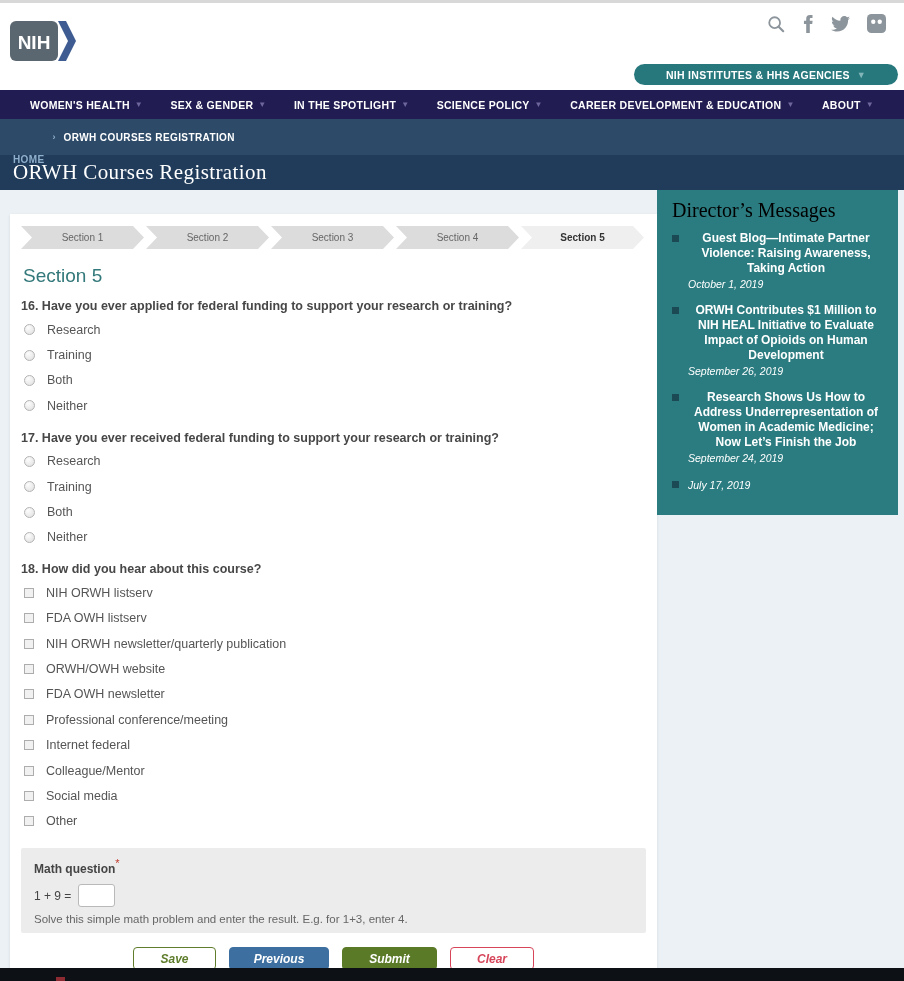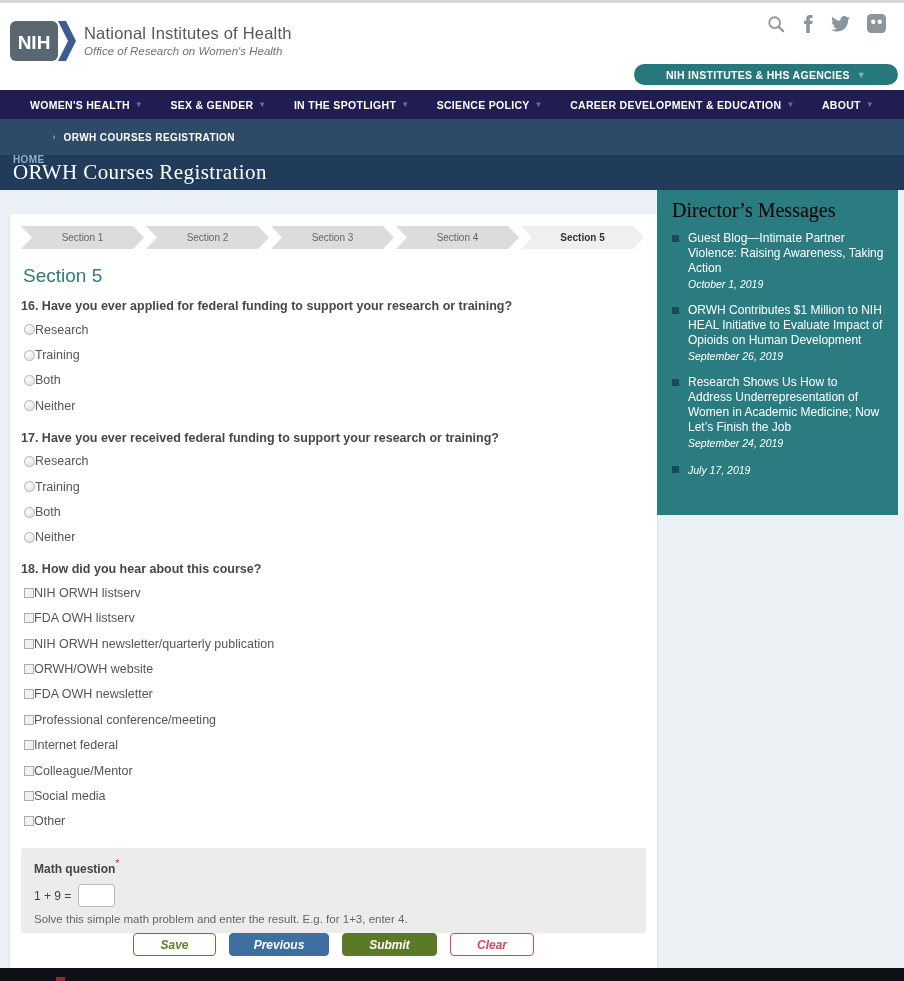--- a/index.html
+++ b/index.html
@@ -43,69 +43,65 @@
   .stepper { display:flex; height:23px; }
   .step { flex:1; background:#dcdcdc; margin-right:2px; display:flex; align-items:center; justify-content:center;
     font-size:10px; color:#666;
     clip-path:polygon(0 0, calc(100% - 11px) 0, 100% 50%, calc(100% - 11px) 100%, 0 100%, 11px 50%); }
   .step.active { background:#efefef; color:#333; font-weight:bold; }
 
   .section-heading { color:#33787a; font-size:19px; font-weight:normal; margin:16px 2px 2px; }
 
   .question { margin-top:12px; }
   .q-text { font-size:12.5px; font-weight:bold; color:#474747; margin-bottom:4px; }
-  .opt-row { display:flex; align-items:center; height:25.4px; padding-left:3px; cursor:pointer; }
+  .opt-row { display:flex; align-items:center; height:25.4px; padding-left:3px; gap:12px; cursor:pointer; }
   .radio { width:11px; height:11px; border-radius:50%; border:1px solid #b3b3b3;
     background:radial-gradient(circle at 35% 30%, #fdfdfd, #dedede); flex-shrink:0; }
   .checkbox { width:10px; height:10px; border:1px solid #adadad; background:#f1f1f1; flex-shrink:0; }
   .opt-label { font-size:12.5px; color:#555; }
 
   .math-box { margin-top:14px; background:#ececec; border-radius:2px; padding:11px 13px 12px; height:85px; }
   .math-label { font-size:12px; font-weight:bold; color:#444; }
   .req { color:#c0392b; font-size:11px; vertical-align:super; line-height:0; }
   .math-expr-row { margin-top:7px; display:flex; align-items:center; gap:7px; font-size:12px; color:#444; }
   .math-input { width:37px; height:23px; border:1px solid #b9b9b9; border-radius:3px; background:#fff; font-size:12px; padding:0 4px; }
   .math-help { margin-top:6px; font-size:11.5px; color:#666; }
 
-  .btn-row { display:flex; justify-content:center; gap:13px; }
+  .btn-row { margin-top:14px; display:flex; justify-content:center; gap:13px; }
   .btn { height:23px; border-radius:4px; font-style:italic; font-weight:bold; font-size:12px;
     display:flex; align-items:center; justify-content:center; cursor:pointer; font-family:"Liberation Sans", sans-serif; }
   .btn-save   { width:83px;  background:#fff; border:1px solid #5f7d2c; color:#5f7d2c; }
   .btn-prev   { width:100px; background:#3d6fa0; border:1px solid #3d6fa0; color:#fff; }
   .btn-submit { width:95px;  background:#5a7a28; border:1px solid #5a7a28; color:#fff; }
   .btn-clear  { width:84px;  background:#fff; border:1px solid #d6455a; color:#d6455a; }
 
   
   .sidebar { position:absolute; left:657px; top:0; width:241px; height:325px; background:#2b7c80; padding:9px 14px 10px 15px; }
   .sidebar-title { font-family:"Liberation Serif", serif; color:#000000; font-size:20px; font-weight:normal; margin-bottom:9px; }
   .sb-item { display:flex; gap:9px; margin-bottom:13px; cursor:pointer; }
   .sb-bullet { width:7px; height:7px; background:#1c4a54; margin-top:4px; flex-shrink:0; }
-  .sb-title { color:#fff; font-size:12px; font-weight:normal; line-height:15px; }
+  .sb-title { color:#fff; font-size:12px; font-weight:bold; line-height:15px;text-align:center; }
   .sb-date { color:#fff; font-size:10.5px; font-style:italic; margin-top:2px; }
 
   
   .site-footer { height:13px; background:#0d1014; position:relative; }
   .footer-red { position:absolute; left:56px; bottom:0; width:9px; height:4px; background:#8c2b31; }
 </style>
 </head>
 <body>
 
 <div class="top-line"></div>
 
 <header class="site-header">
   <div class="logo-wrap">
     <svg width="67" height="44" viewBox="0 0 67 44">
       <rect x="0" y="2" width="48" height="40" rx="6" fill="#5b6770"></rect>
       <text x="24" y="30" text-anchor="middle" font-family="Liberation Sans, sans-serif" font-weight="bold" font-size="19" fill="#ffffff">NIH</text>
       <path d="M48 2 L56 2 L66 22 L56 42 L48 42 L58 22 Z" fill="#3e5c92"></path>
     </svg>
-    <div class="logo-text">
-      <div class="logo-title">National Institutes of Health</div>
-      <div class="logo-sub">Office of Research on Women's Health</div>
-    </div>
   </div>
 
   <div class="social">
     <span>
       <svg width="18" height="18" viewBox="0 0 20 20">
           <circle cx="8.5" cy="8.5" r="6" fill="none" stroke="#8d959c" stroke-width="2"></circle>
           <line x1="13" y1="13" x2="18" y2="18" stroke="#8d959c" stroke-width="2.4" stroke-linecap="round"></line>
         </svg>
     </span>
     <span>

